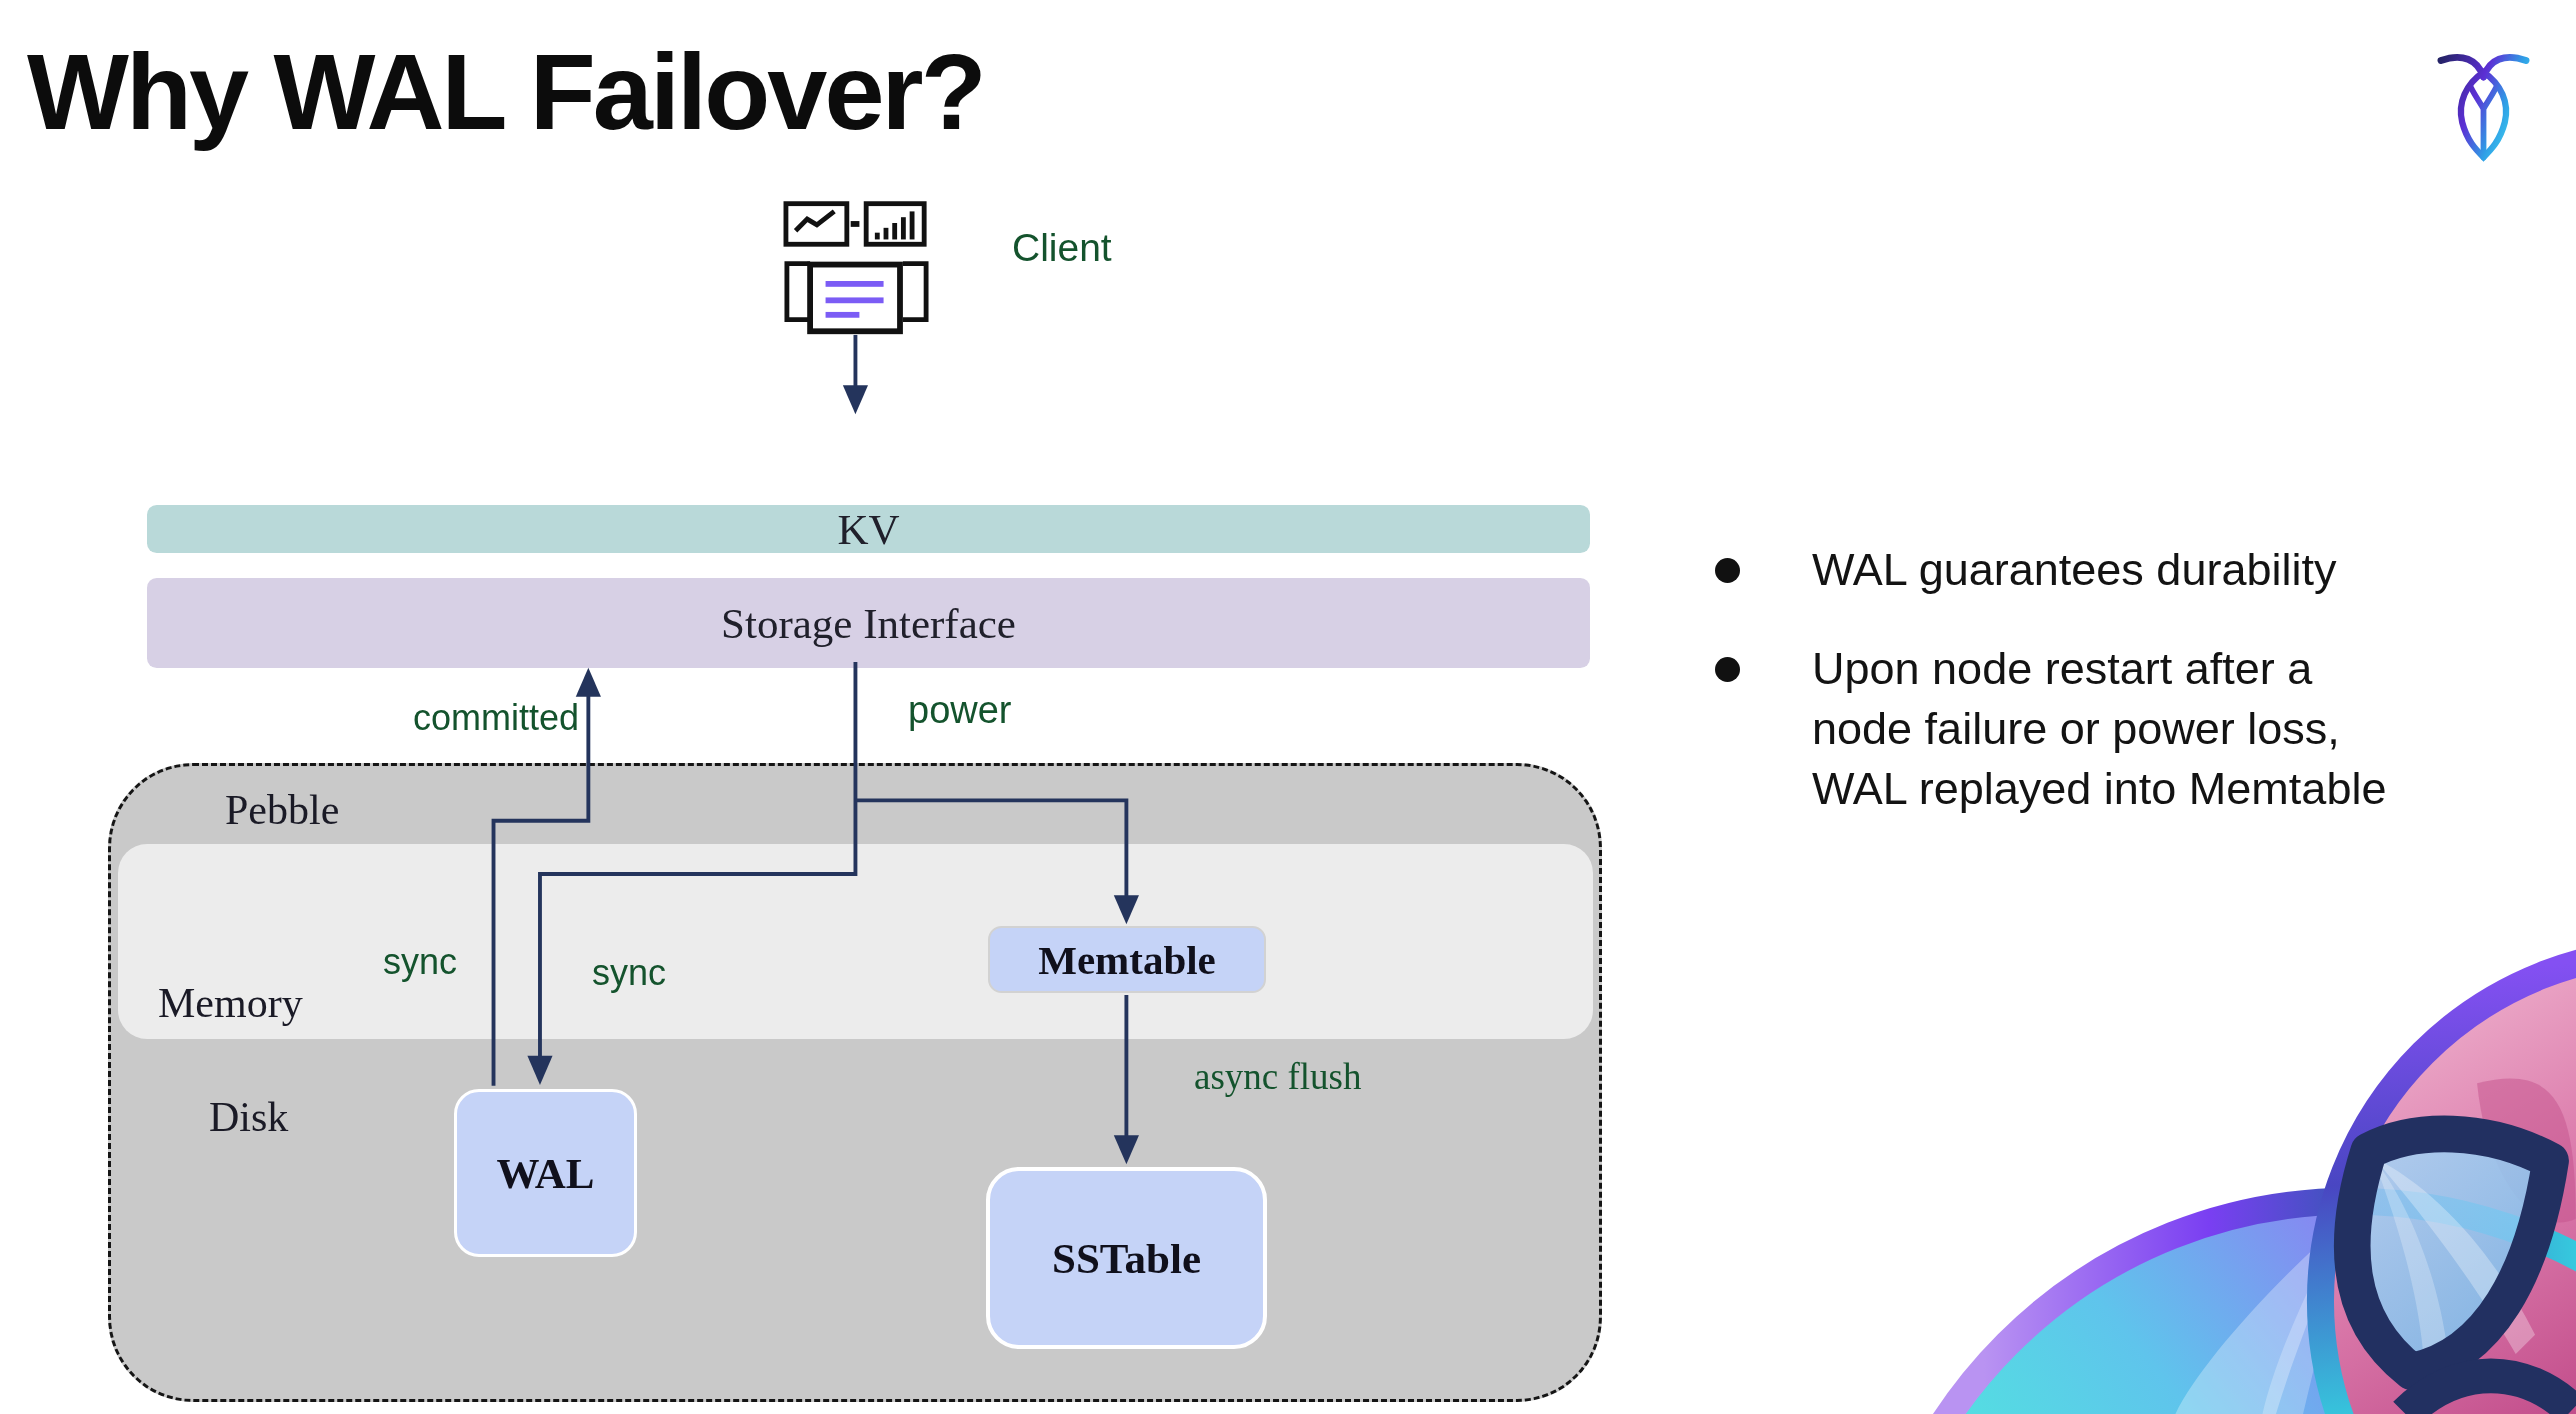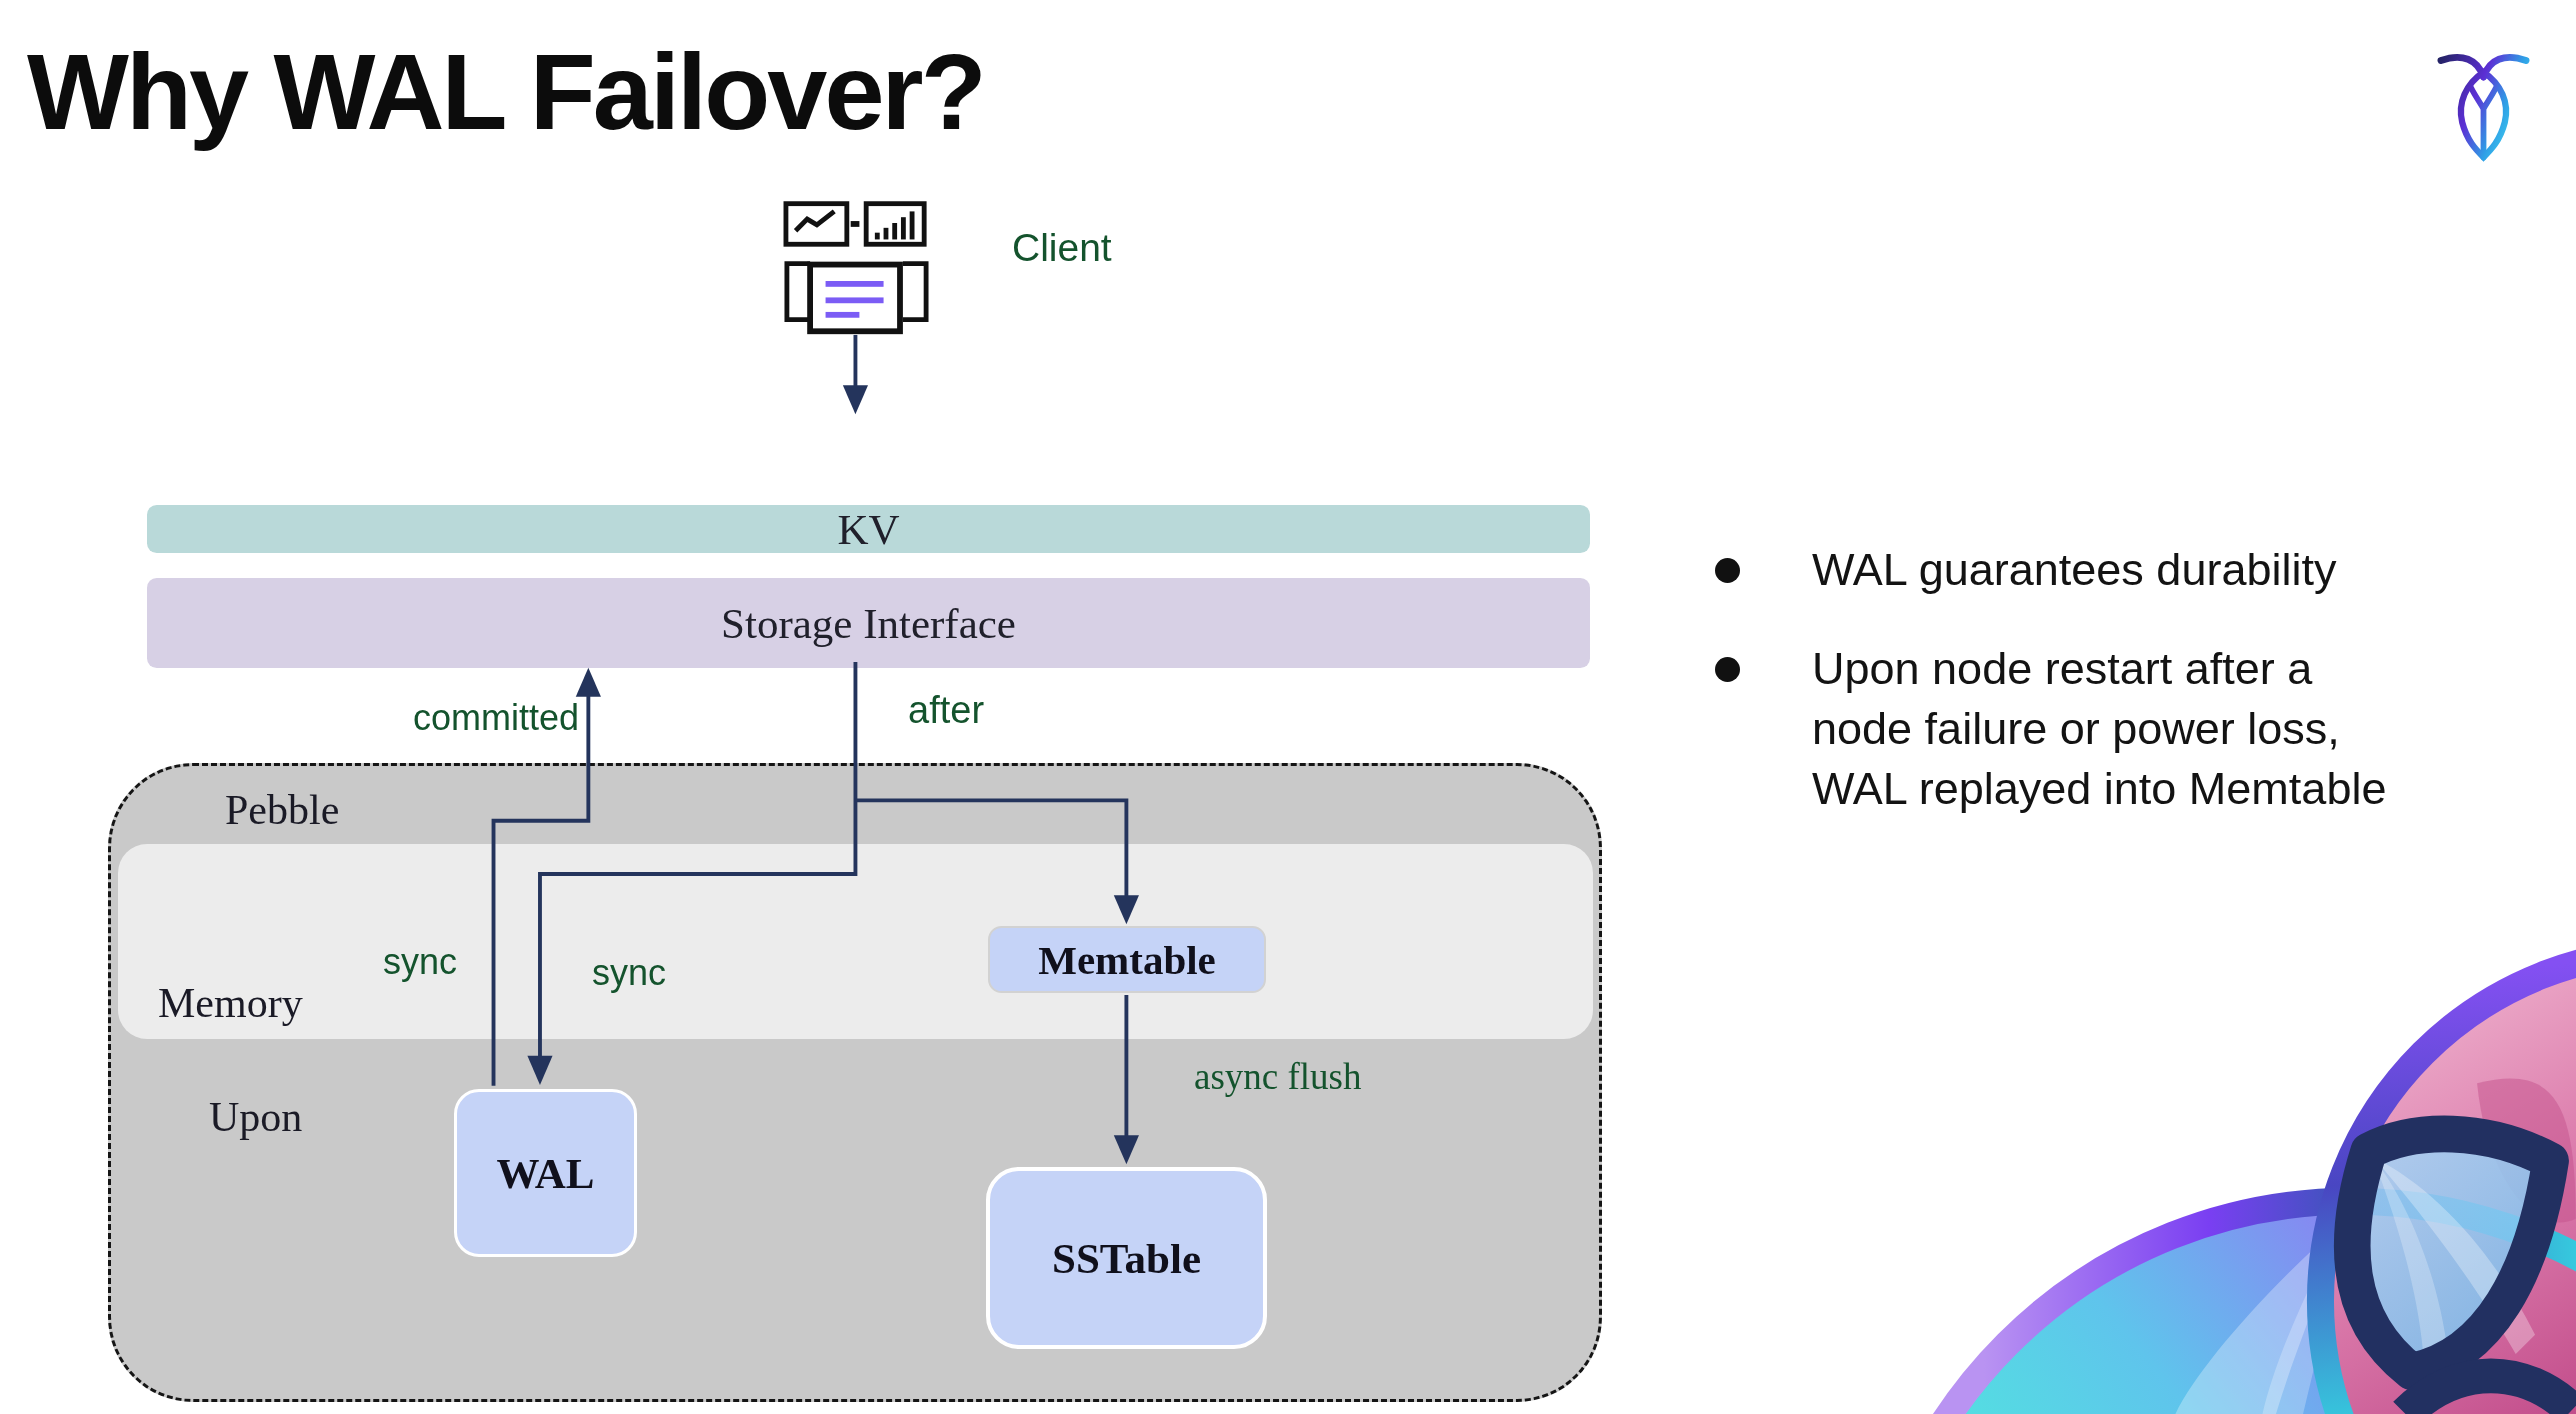--- a/index.html
+++ b/index.html
@@ -128,41 +128,41 @@
     <span>KV</span>
   </div>
   <div class="abs bar" id="bar-storage">
     <span>Storage Interface</span>
   </div>
 
   <div class="abs" id="pebble"></div>
   <div class="abs" id="memory"></div>
   <div class="abs zone-label" id="pebble-label">Pebble</div>
   <div class="abs zone-label" id="memory-label">Memory</div>
-  <div class="abs zone-label" id="disk-label">Upon</div>
+  <div class="abs zone-label" id="disk-label">Disk</div>
 
   <svg class="abs" id="connectors" width="2576" height="1415" viewBox="0 0 2662 1462">
     <g fill="none" stroke="#24345c" stroke-width="4">
       <path d="M884,346 L884,400"></path>
       <path d="M510,1122 L510,848 L608,848 L608,718"></path>
       <path d="M884,684 L884,903 L558,903 L558,1092"></path>
       <path d="M884,827 L1164,827 L1164,926"></path>
       <path d="M1164,1028 L1164,1174"></path>
     </g>
     <g fill="#24345c" stroke="none">
       <polygon points="884,428 871,398 897,398"></polygon>
       <polygon points="608,690 595,720 621,720"></polygon>
       <polygon points="558,1121 545,1091 571,1091"></polygon>
       <polygon points="1164,955 1151,925 1177,925"></polygon>
       <polygon points="1164,1203 1151,1173 1177,1173"></polygon>
     </g>
   </svg>
 
   <div class="abs edge-label" id="lbl-committed">committed</div>
-  <div class="abs edge-label" id="lbl-commit">after</div>
+  <div class="abs edge-label" id="lbl-commit">power</div>
   <div class="abs edge-label" id="lbl-sync1">sync</div>
   <div class="abs edge-label" id="lbl-sync2">sync</div>
   <div class="abs edge-label" id="lbl-async">async flush</div>
 
   <div class="abs blue-box" id="box-memtable">
     <span>Memtable</span>
   </div>
   <div class="abs blue-box" id="box-wal">
     <span>WAL</span>
   </div>

